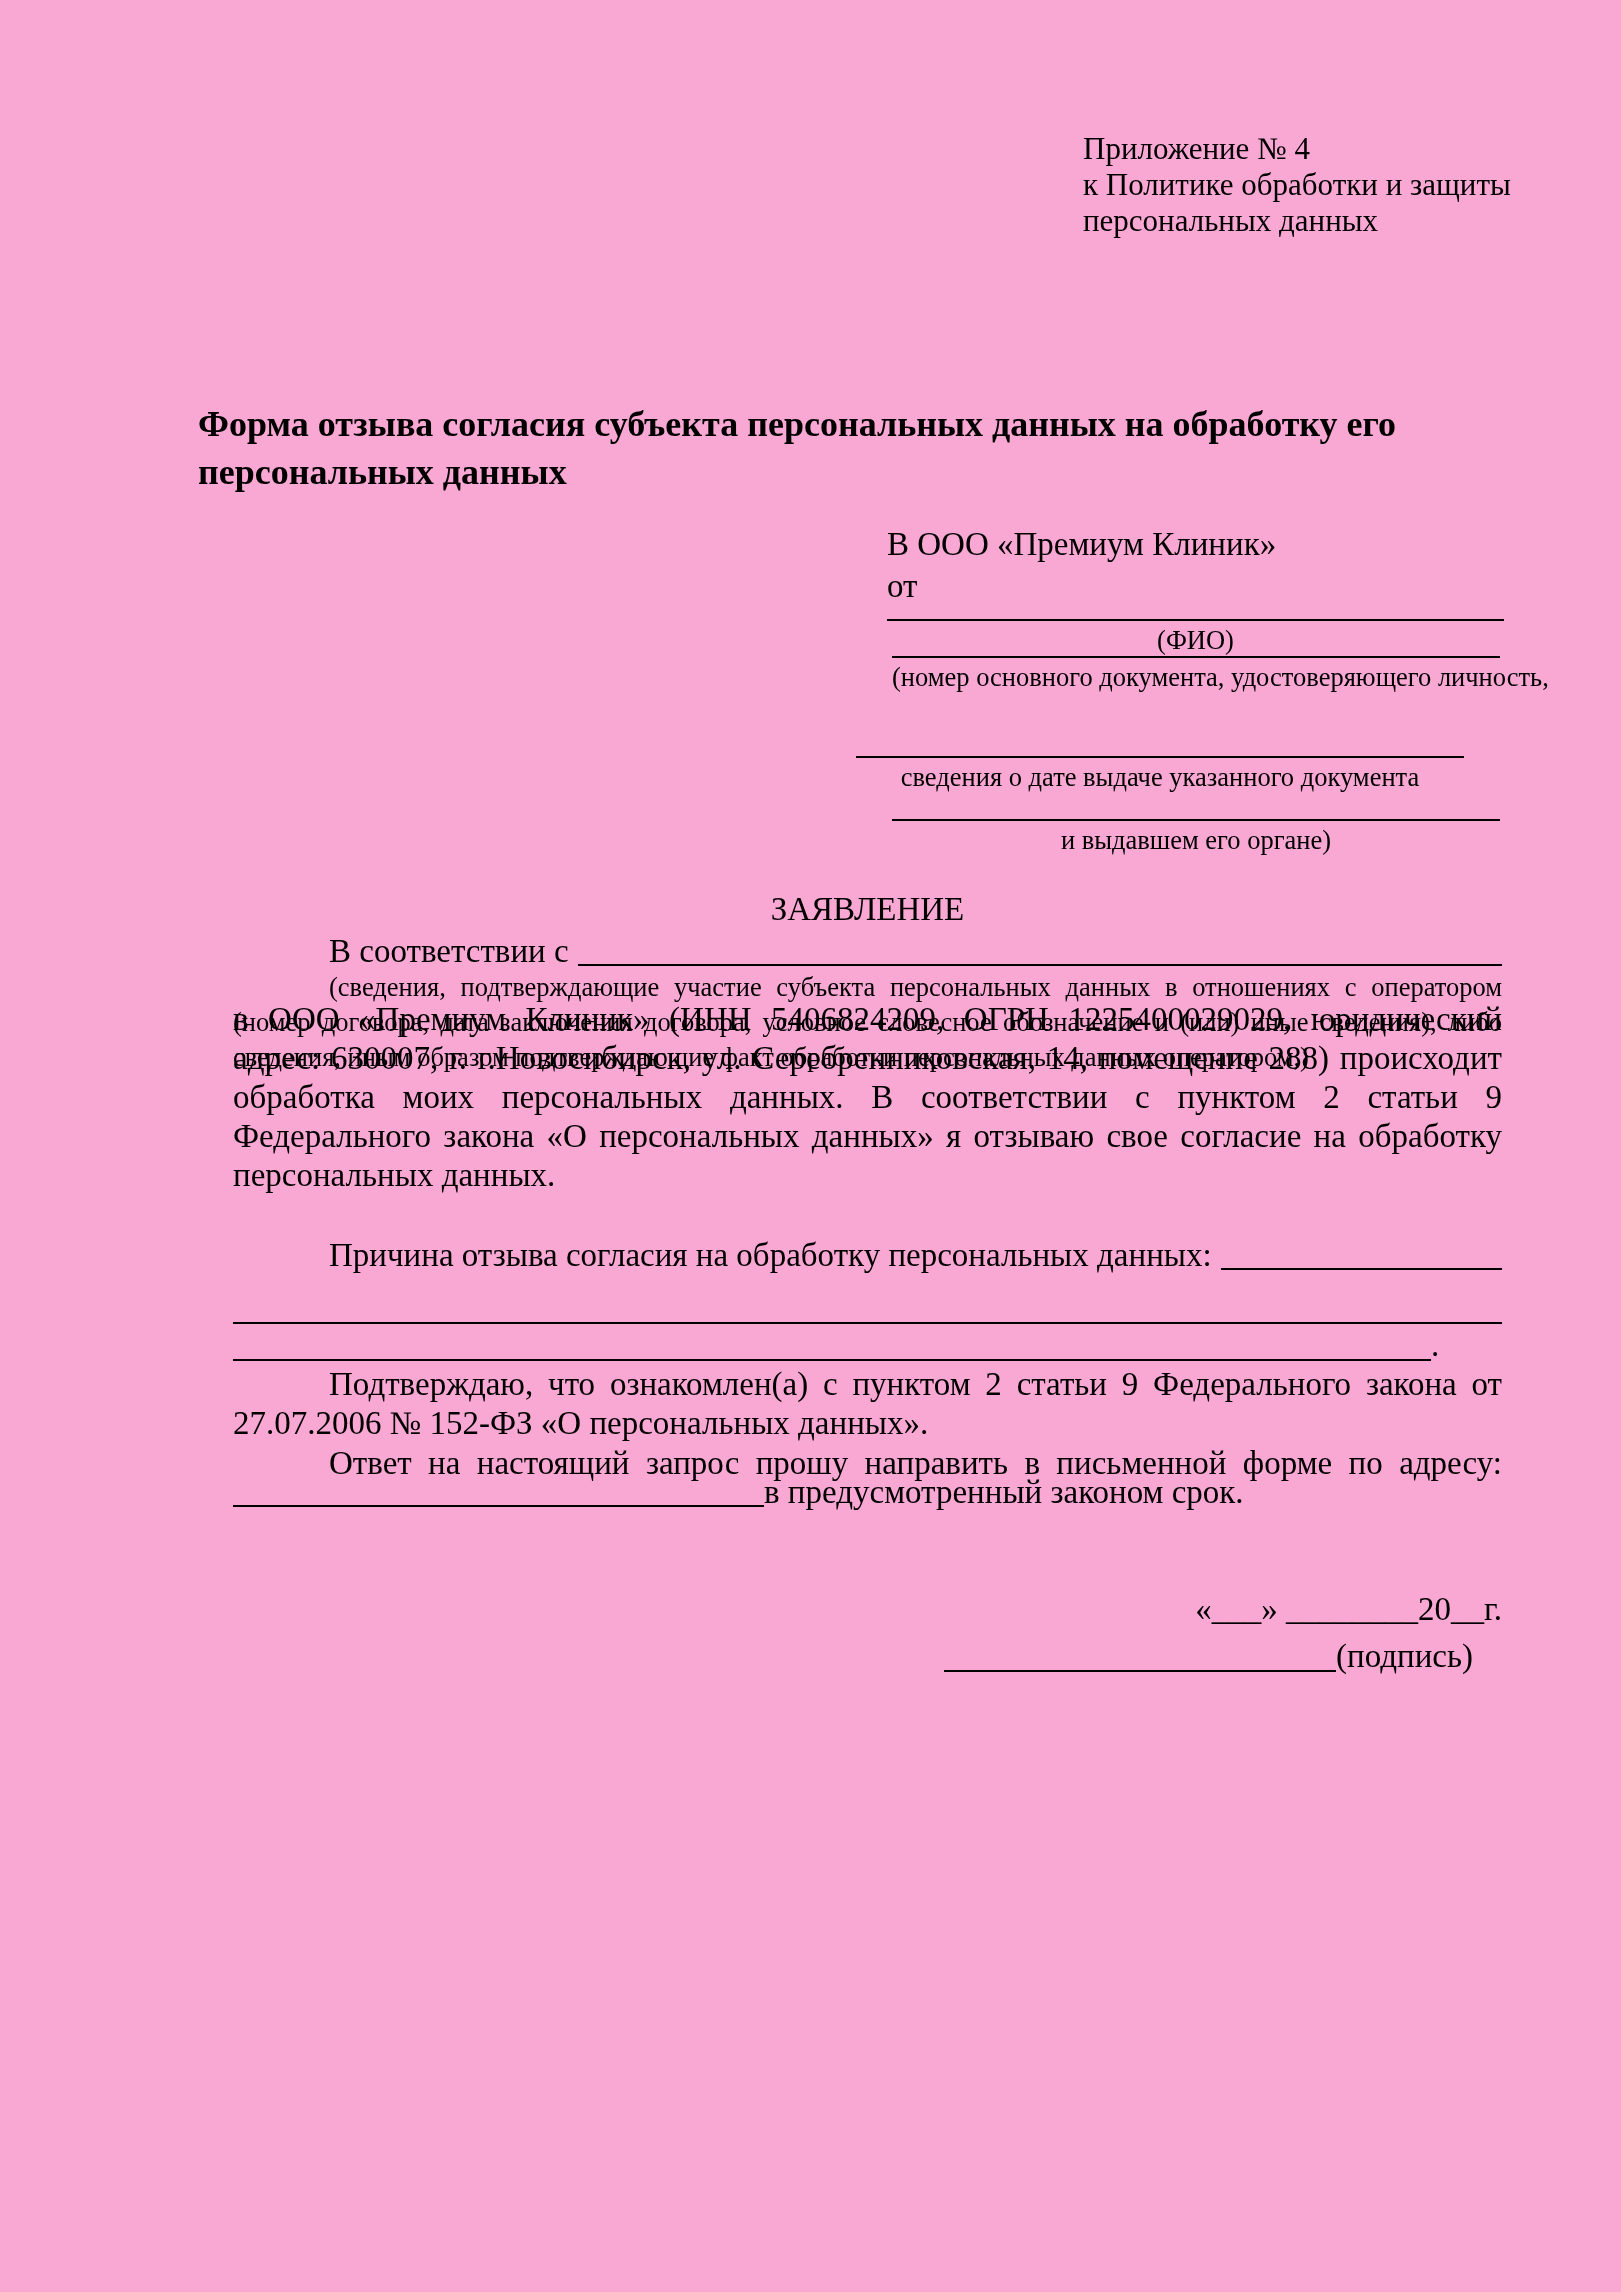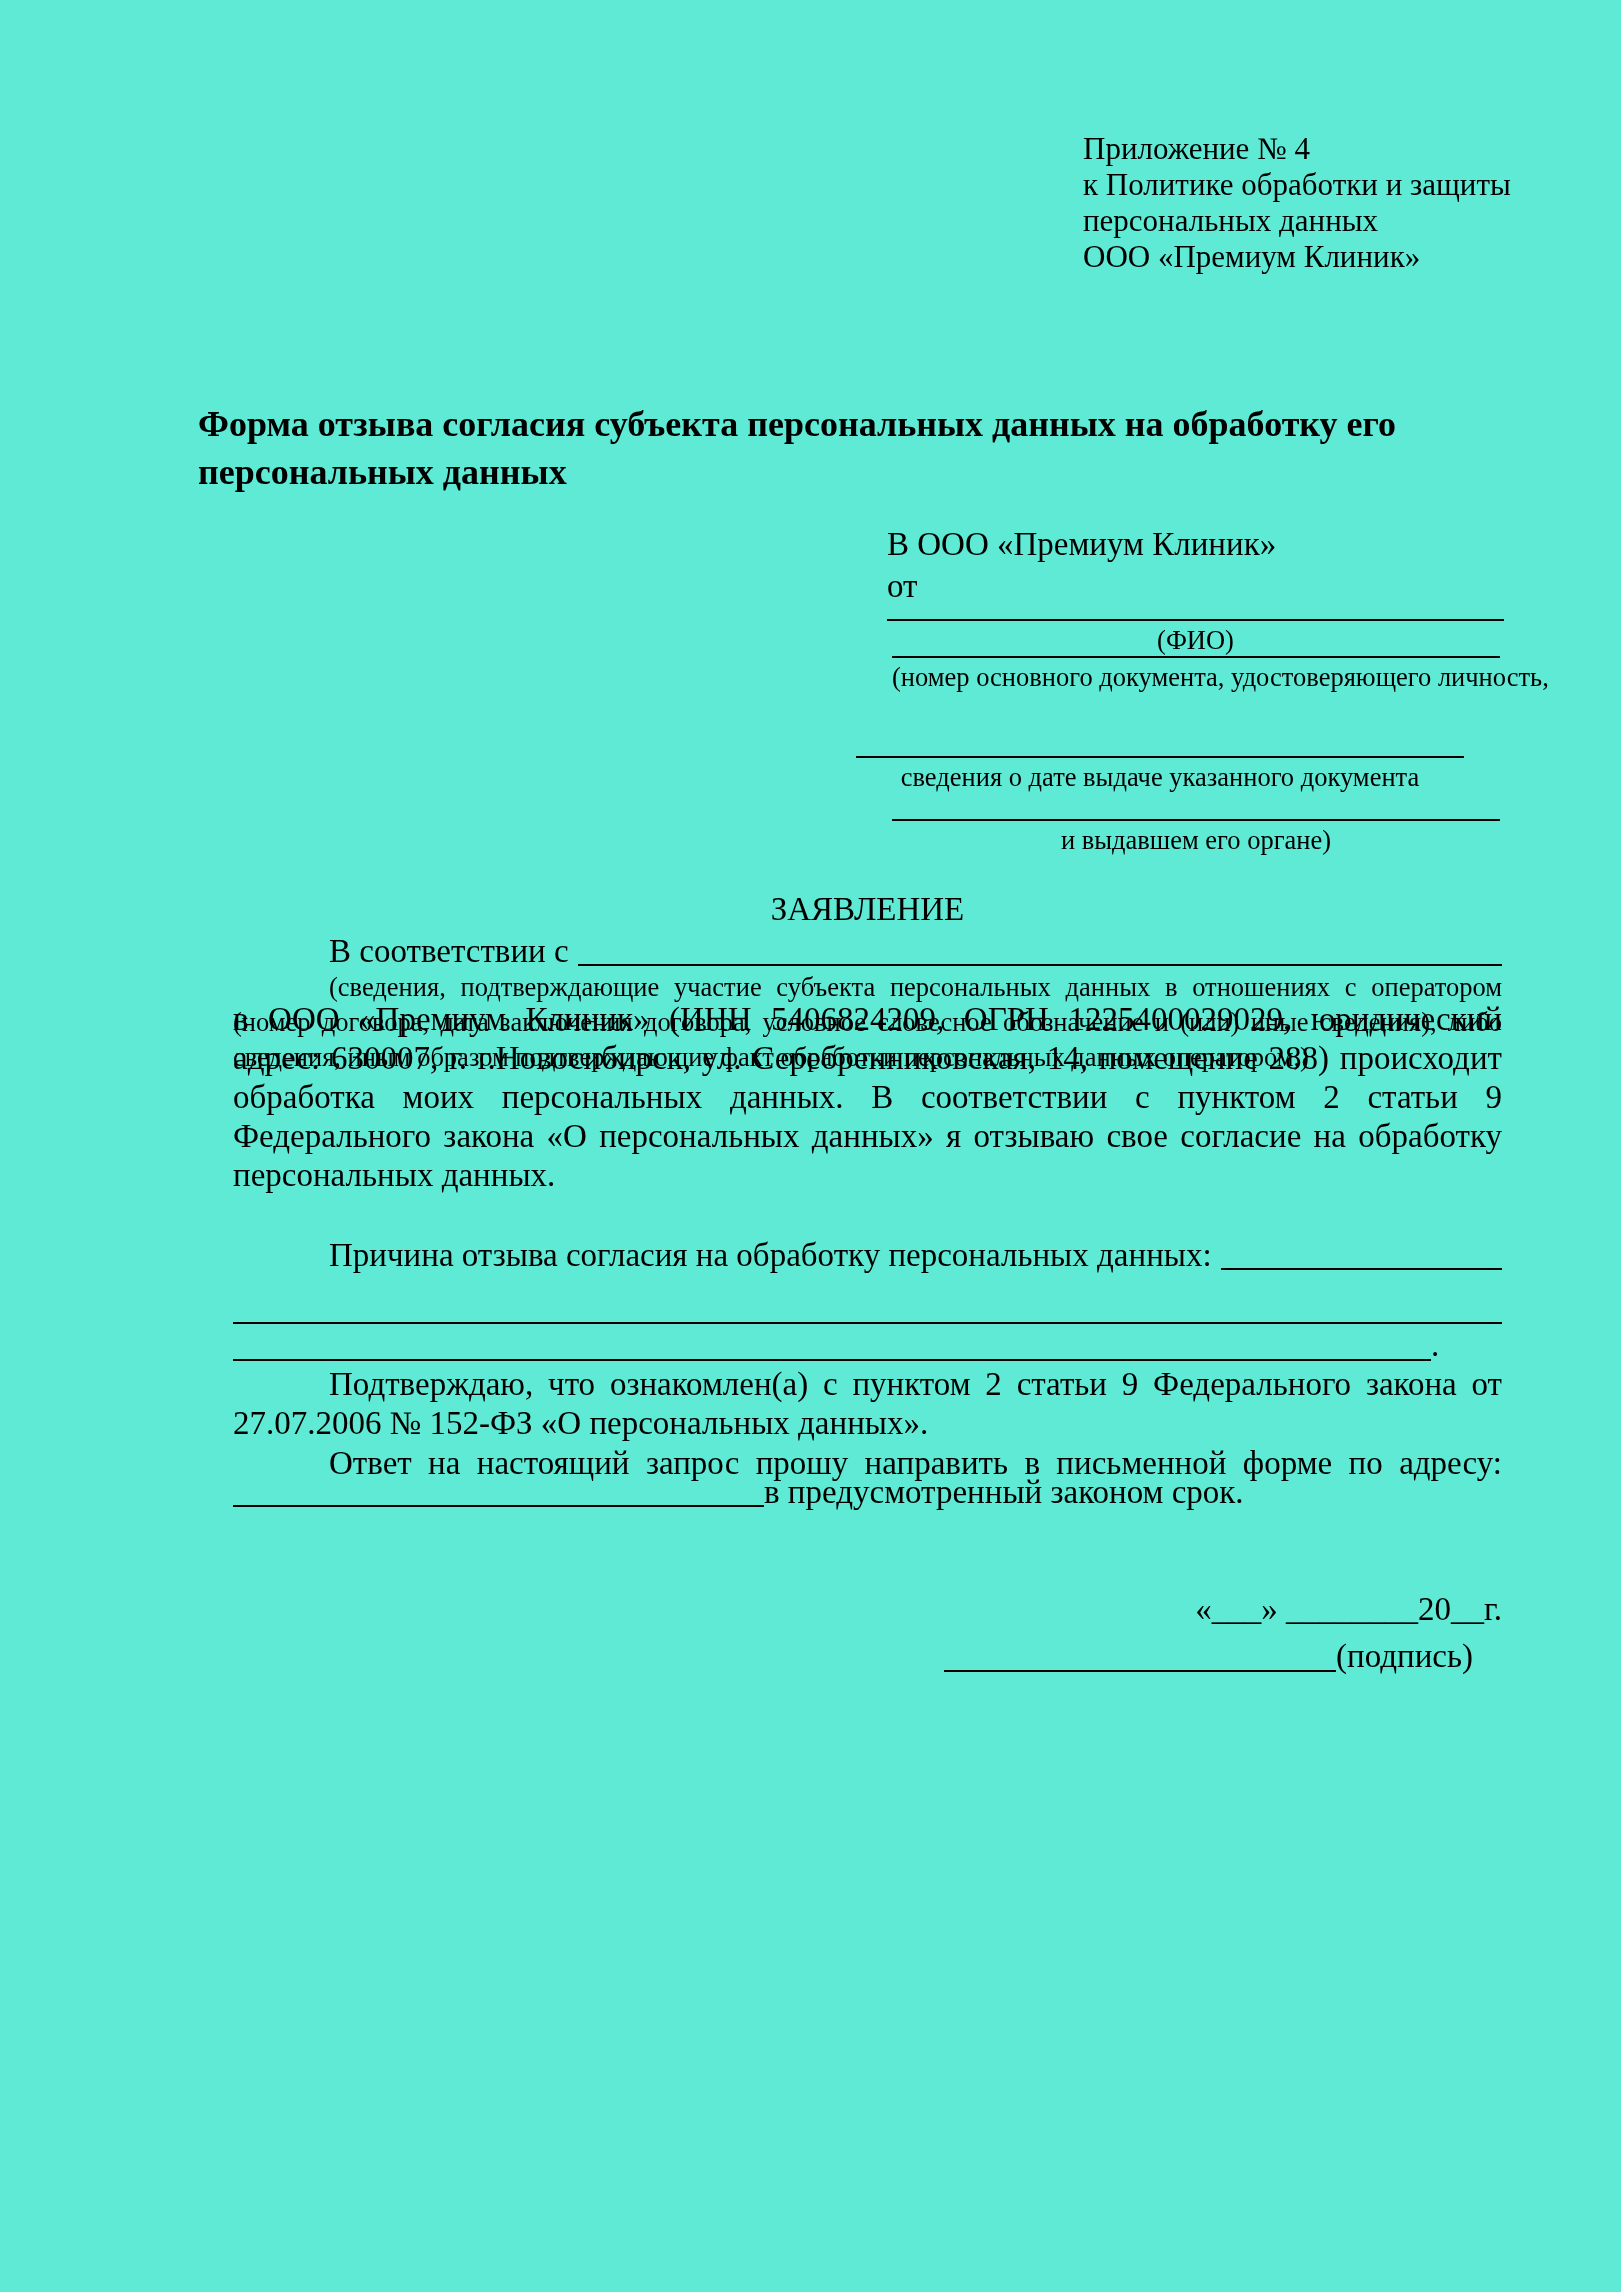--- a/index.html
+++ b/index.html
@@ -1,20 +1,20 @@
 <!DOCTYPE html>
 <html lang="ru"><head>
 <meta charset="utf-8">
 <style>
   html,body{margin:0;padding:0;background:#ffffff;}
   .page{
     position:relative;
     width:1621px;
     height:2293px;
-    background:#5eead4;
+    background:#f9a8d4;
     color:#000000;
     font-family:"Liberation Serif","DejaVu Serif",serif;
     overflow:hidden;
   }
   .abs{position:absolute;}
   
   .header-note{left:1083px;top:131px;font-size:31px;line-height:36px;}
   
   .doc-title{left:198px;top:400px;width:1225px;text-align:left;font-weight:bold;font-size:36px;line-height:48px;}
   
@@ -48,21 +48,20 @@
 </style>
 </head>
 <body>
 
 <div class="page">
 
   <div class="abs header-note">
     <div>Приложение № 4</div>
     <div>к Политике обработки и защиты</div>
     <div>персональных данных</div>
-    <div>ООО «Премиум Клиник»</div>
   </div>
 
   <div class="abs doc-title">Форма отзыва согласия субъекта персональных данных на обработку его персональных данных</div>
 
   <div class="abs addr-to">В ООО «Премиум Клиник»</div>
   <div class="abs addr-from">от</div>
 
   <div class="abs field f1">
     <span>(ФИО)</span>
   </div>

